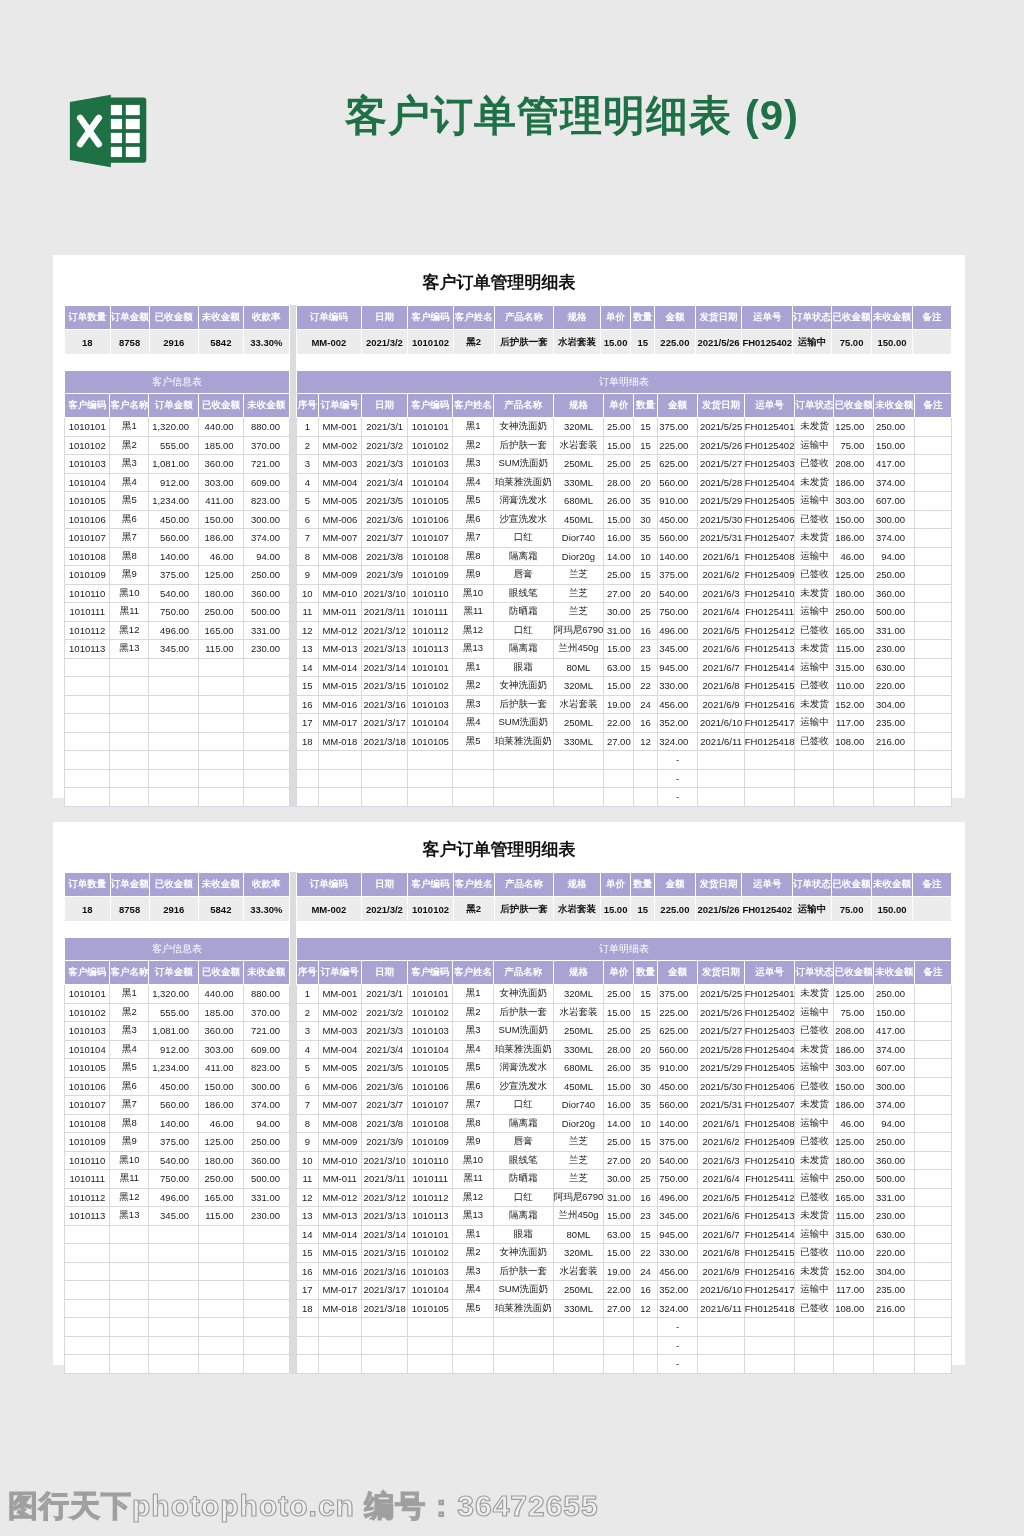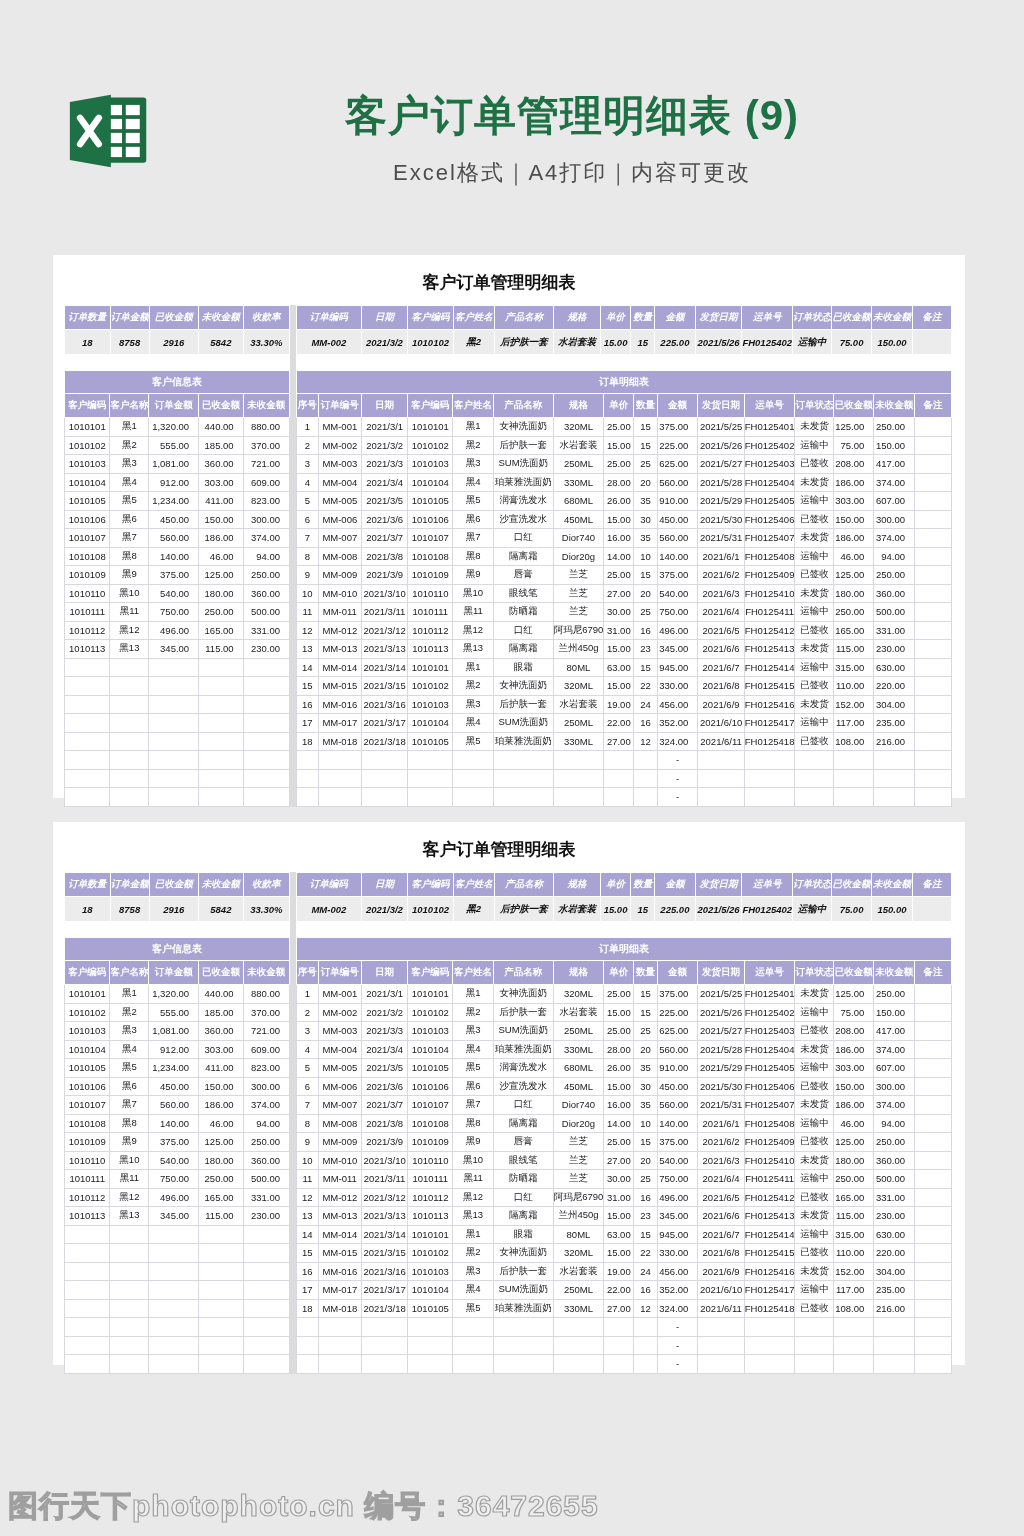--- a/index.html
+++ b/index.html
@@ -22,25 +22,25 @@
     font-size:17px;font-weight:bold;color:#111;}
   .tables{position:absolute;left:11px;top:50px;display:flex;align-items:stretch;}
   .left-col{width:226px;flex:none;}
   .divider{width:6px;flex:none;background:#dcdcdc;margin:0 0;}
   .right-col{width:656px;flex:none;}
 
   table.grid{border-collapse:collapse;table-layout:fixed;}
   table.grid th,table.grid td{overflow:hidden;white-space:nowrap;padding:0;}
   th.hd{background:#a9a3d4;color:#ffffff;font-size:9.5px;font-weight:bold;
     border:1px solid #ffffff;height:23px;text-align:center;}
-  .toptable{margin-bottom:16px;font-style:italic;}
+  .toptable{margin-bottom:16px;}
   .toptable td{height:24px;background:#ececec;border:1px solid #ffffff;
     font-size:9.5px;font-weight:bold;color:#111;text-align:center;}
   .section-bar{height:22px;background:#a9a3d4;color:#ffffff;font-size:10px;
-    font-weight:bold;text-align:center;line-height:22px;
+    font-weight:normal;text-align:center;line-height:22px;
     border-left:1px solid #fff;border-right:1px solid #fff;}
   .datatable td{height:17.5px;border:1px solid #d8d8df;font-size:9.5px;color:#1a1a1a;
     text-align:center;background:#fff;}
   .datatable td.r{text-align:right;padding-right:9px;}
 
   
   .watermark{position:absolute;left:8px;top:1486px;font-size:30px;font-weight:bold;
     color:#efefef;-webkit-text-stroke:1.2px #9f9f9f;letter-spacing:1px;}
 </style>
 </head>
@@ -61,21 +61,20 @@
         <rect x="40" y="57" width="18" height="11"></rect>
           <rect x="62" y="57" width="15" height="11"></rect>
       </g>
       <path d="M2 9 L46 1 L46 79 L2 71 Z" fill="#1e7145"></path>
       <g stroke="#ffffff" stroke-width="7" stroke-linecap="round">
         <line x1="13" y1="26" x2="33" y2="54"></line>
         <line x1="33" y1="26" x2="13" y2="54"></line>
       </g>
     </svg>
     <div class="hero-title">客户订单管理明细表 (9)</div>
-    <div class="hero-sub">Excel格式｜A4打印｜内容可更改</div>
   </div>
 
   <section class="panel p1">
     <div class="sheet-title">客户订单管理明细表</div>
     <div class="tables">
       <div class="left-col">
           <table class="grid toptable">
             <colgroup>
               <col style="width:46px">
               <col style="width:38px">

